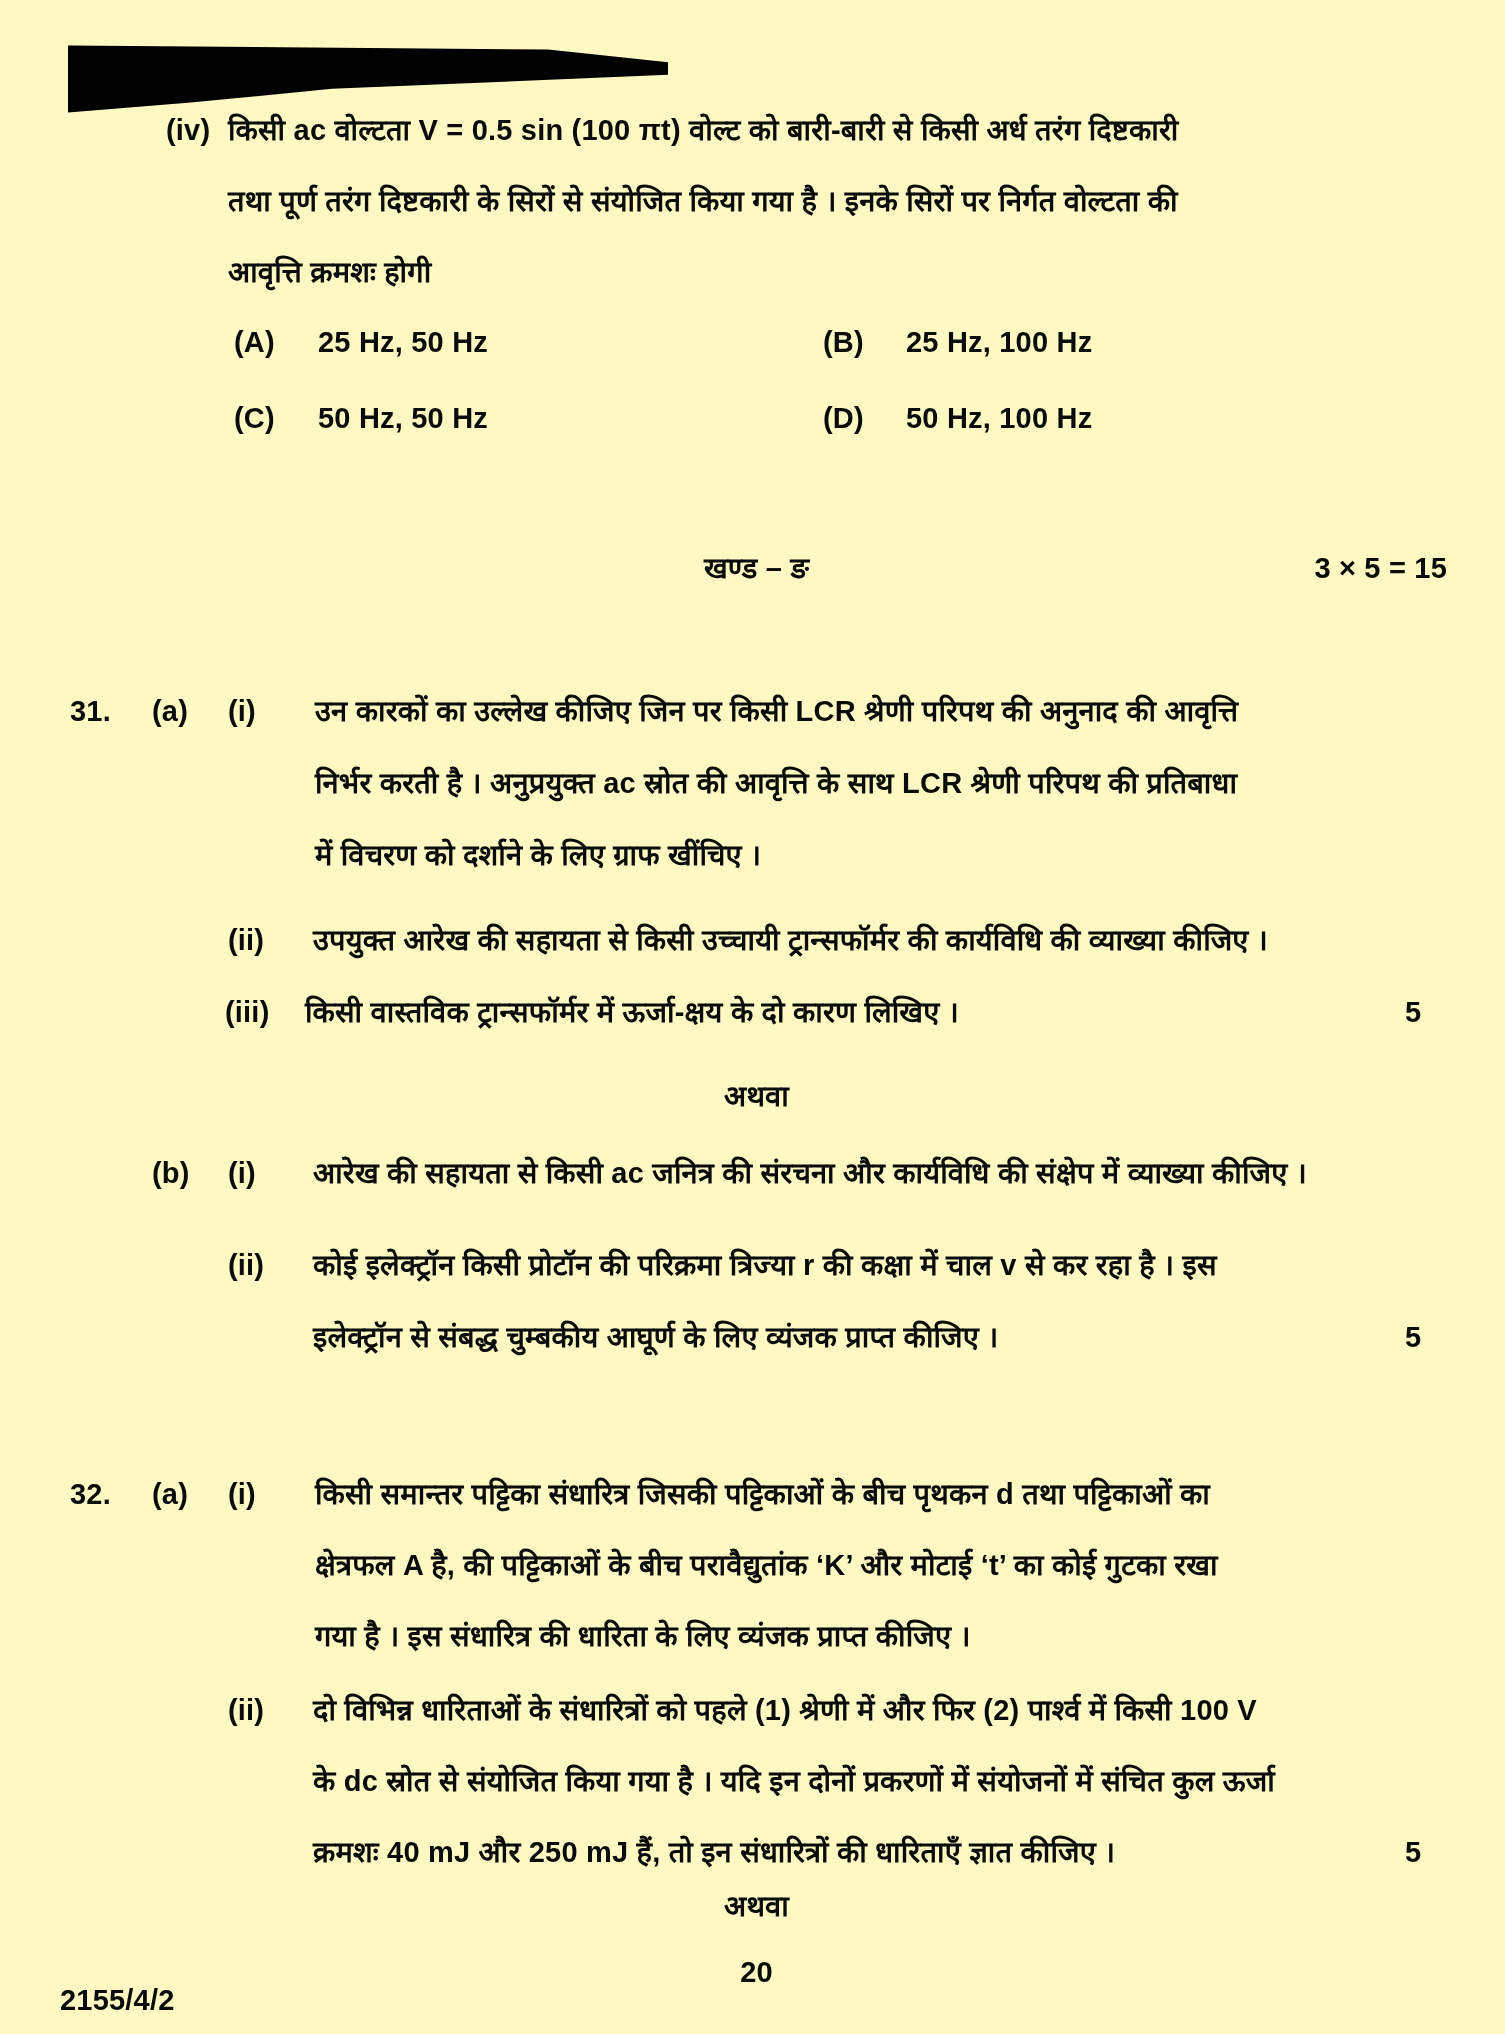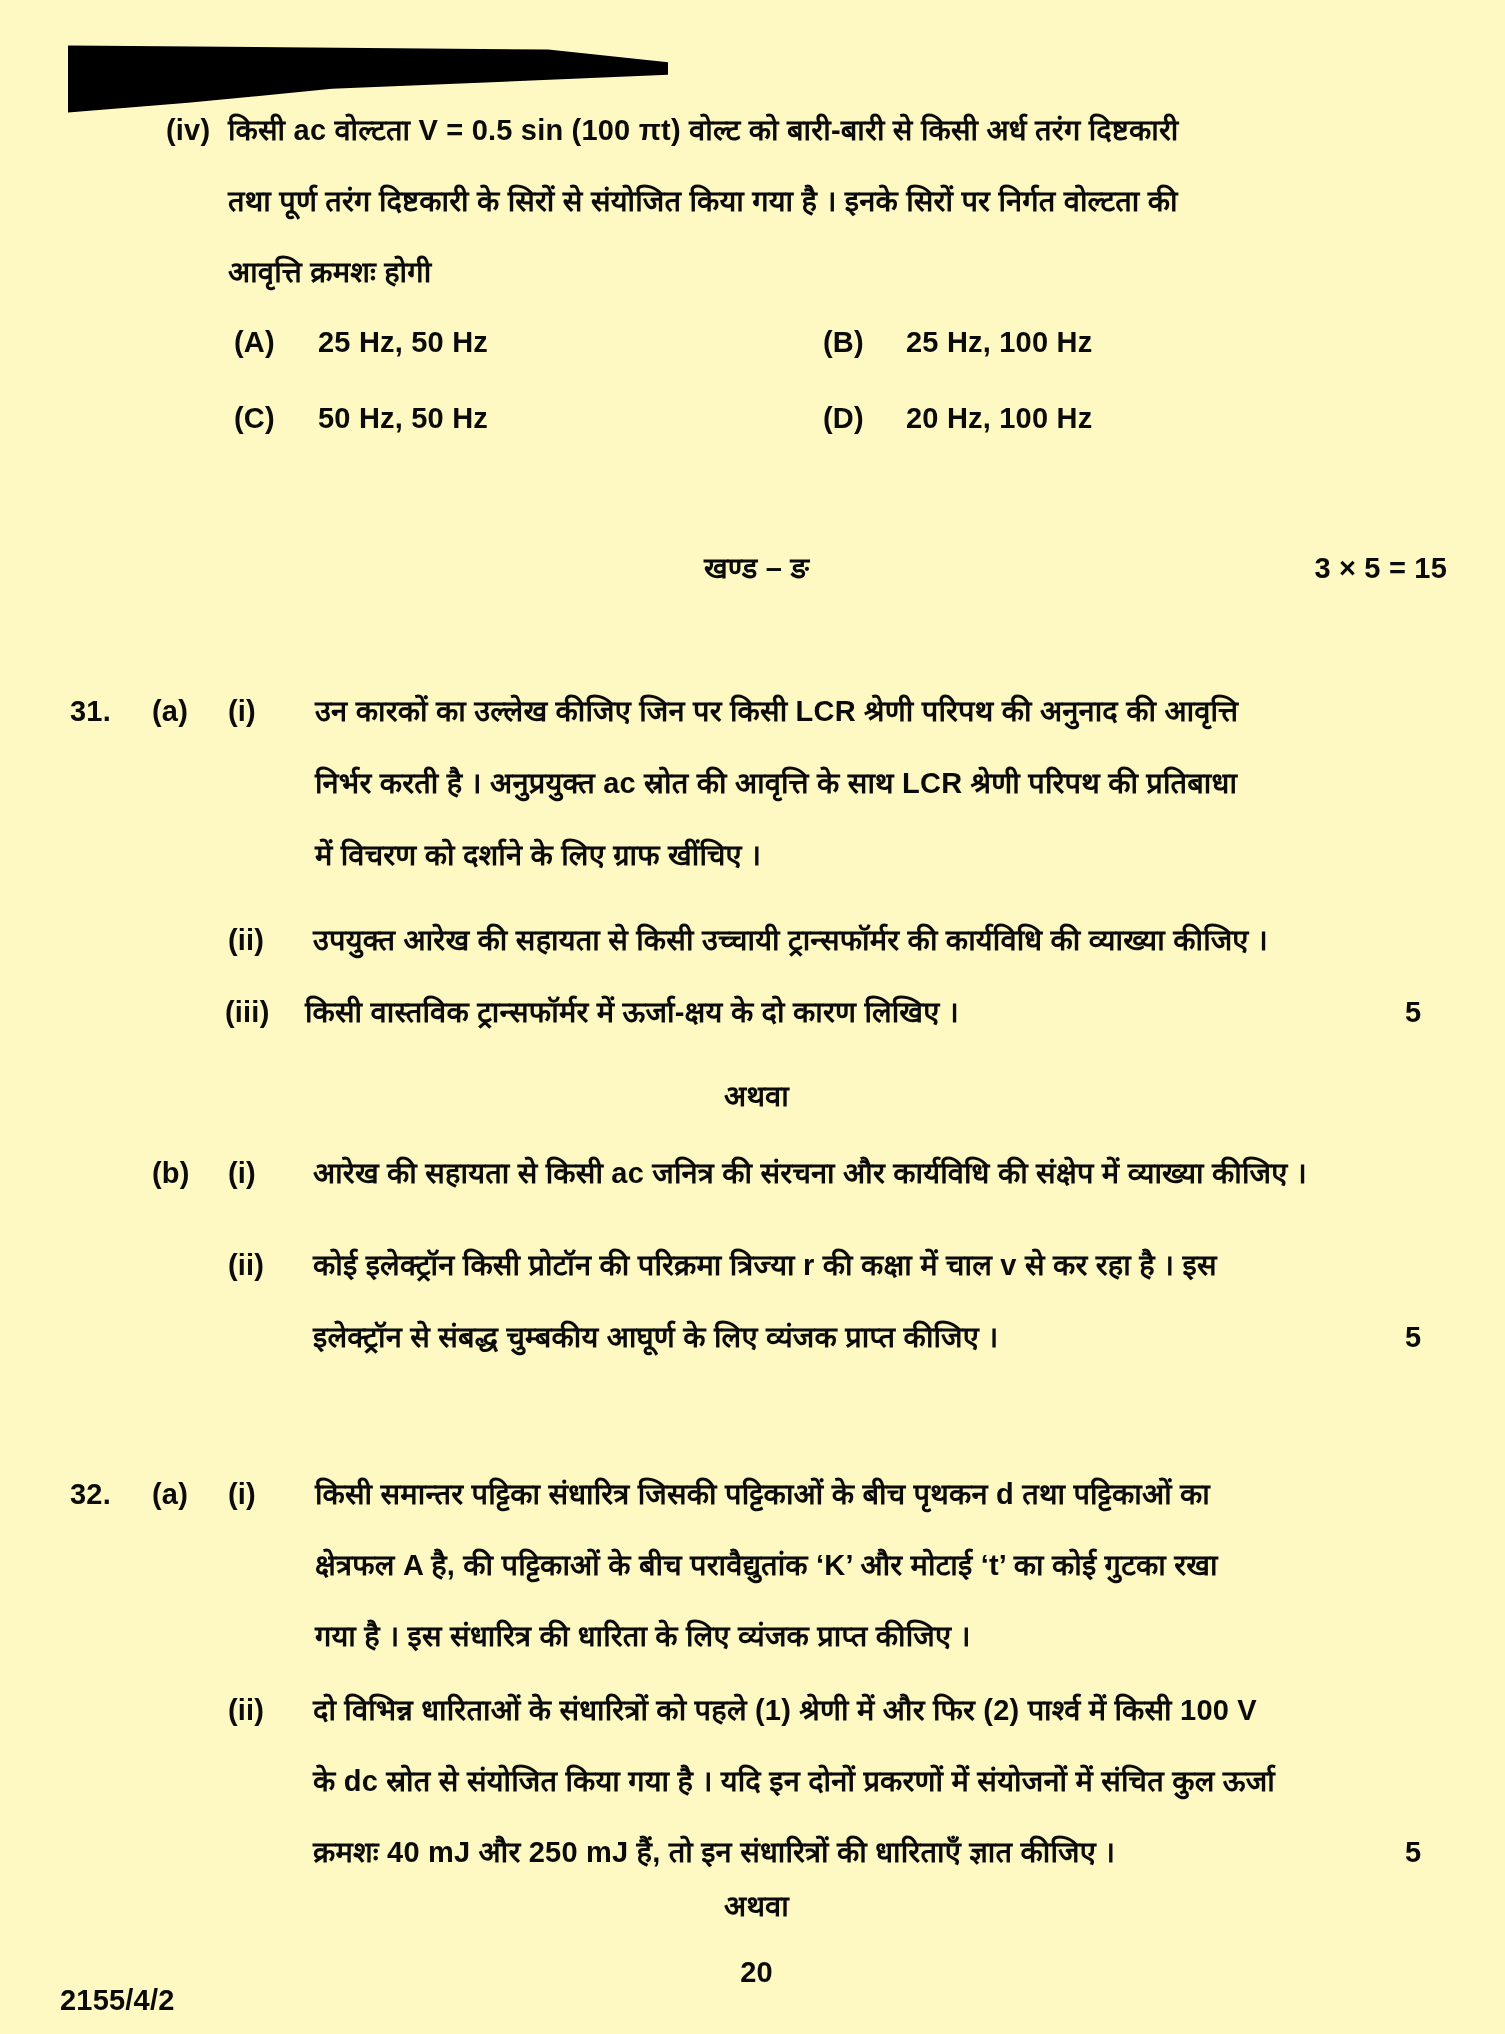--- a/index.html
+++ b/index.html
@@ -60,21 +60,21 @@
   <div class="t" style="left:228px;top:181px">तथा पूर्ण तरंग दिष्टकारी के सिरों से संयोजित किया गया है । इनके सिरों पर निर्गत वोल्टता की</div>
   <div class="t" style="left:228px;top:252px">आवृत्ति क्रमशः होगी</div>
 
   <div class="t" style="left:234px;top:322px">(A)</div>
   <div class="t" style="left:318px;top:322px">25 Hz, 50 Hz</div>
   <div class="t" style="left:823px;top:322px">(B)</div>
   <div class="t" style="left:906px;top:322px">25 Hz, 100 Hz</div>
   <div class="t" style="left:234px;top:398px">(C)</div>
   <div class="t" style="left:318px;top:398px">50 Hz, 50 Hz</div>
   <div class="t" style="left:823px;top:398px">(D)</div>
-  <div class="t" style="left:906px;top:398px">20 Hz, 100 Hz</div>
+  <div class="t" style="left:906px;top:398px">50 Hz, 100 Hz</div>
 
   <div class="t center" style="top:548px">खण्ड – ङ</div>
   <div class="t marks" style="right:58px;top:548px">3 × 5 = 15</div>
 
   <div class="t" style="left:70px;top:691px">31.</div>
   <div class="t" style="left:152px;top:691px">(a)</div>
   <div class="t" style="left:228px;top:691px">(i)</div>
   <div class="t" style="left:315px;top:691px">उन कारकों का उल्लेख कीजिए जिन पर किसी LCR श्रेणी परिपथ की अनुनाद की आवृत्ति</div>
   <div class="t" style="left:315px;top:763px">निर्भर करती है । अनुप्रयुक्त ac स्रोत की आवृत्ति के साथ LCR श्रेणी परिपथ की प्रतिबाधा</div>
   <div class="t" style="left:315px;top:835px">में विचरण को दर्शाने के लिए ग्राफ खींचिए ।</div>

